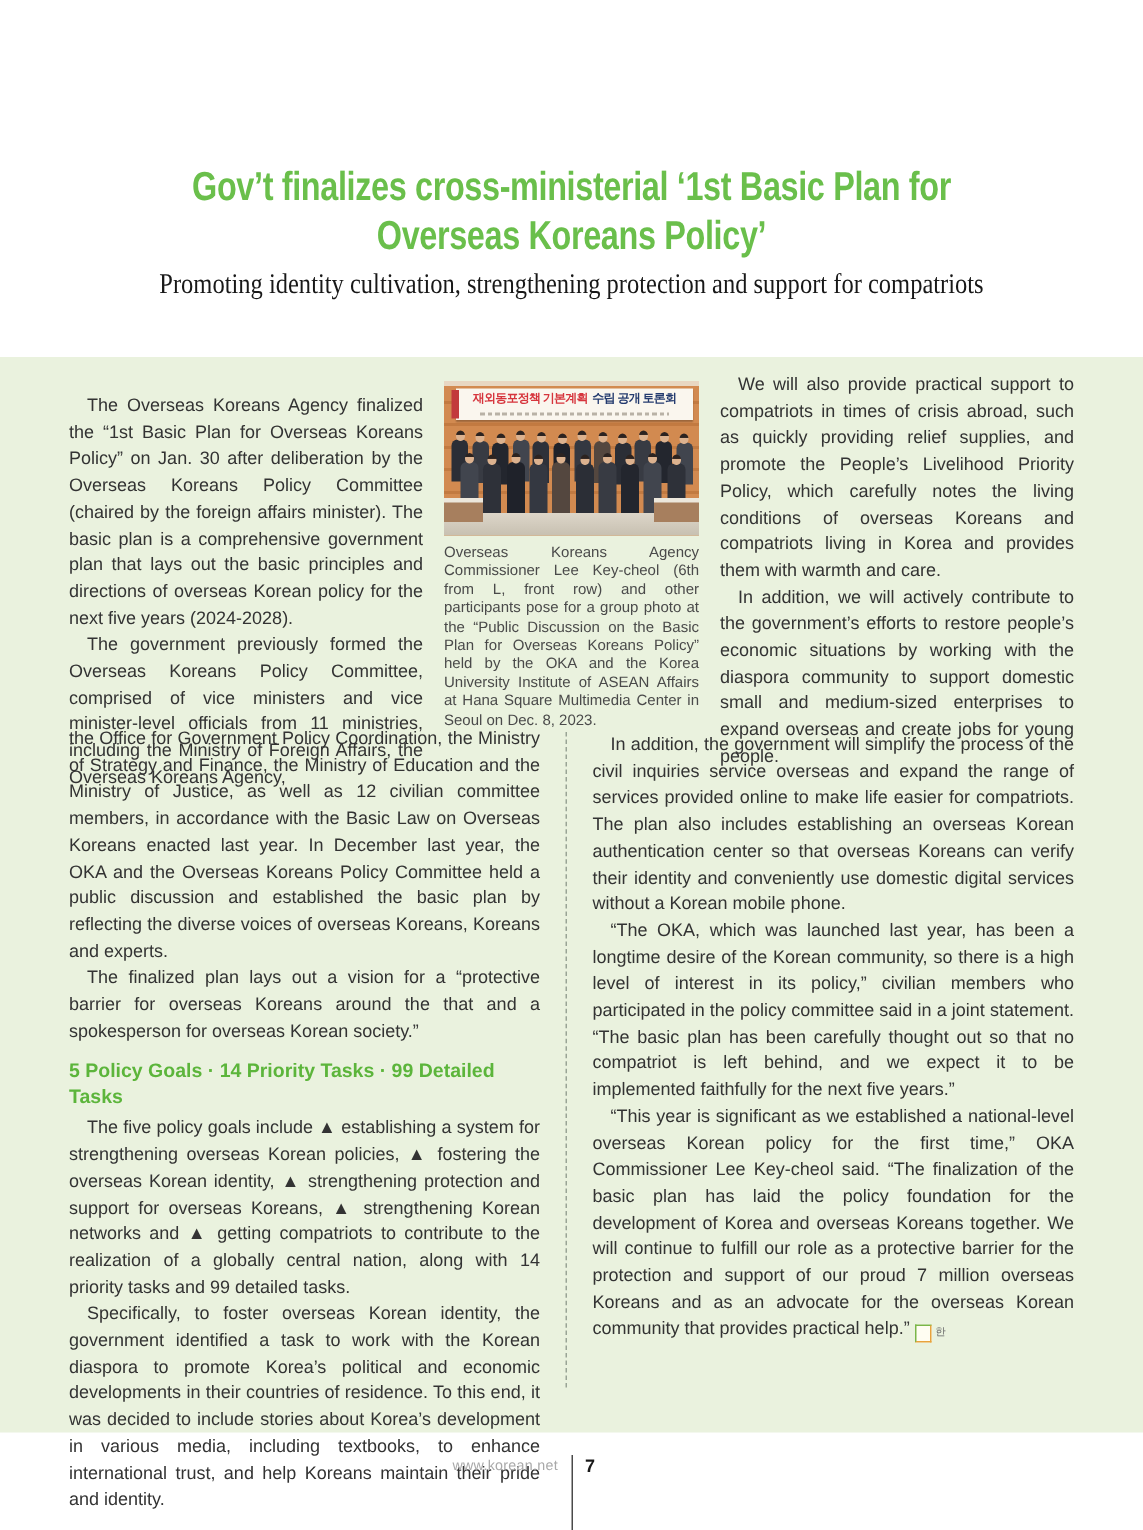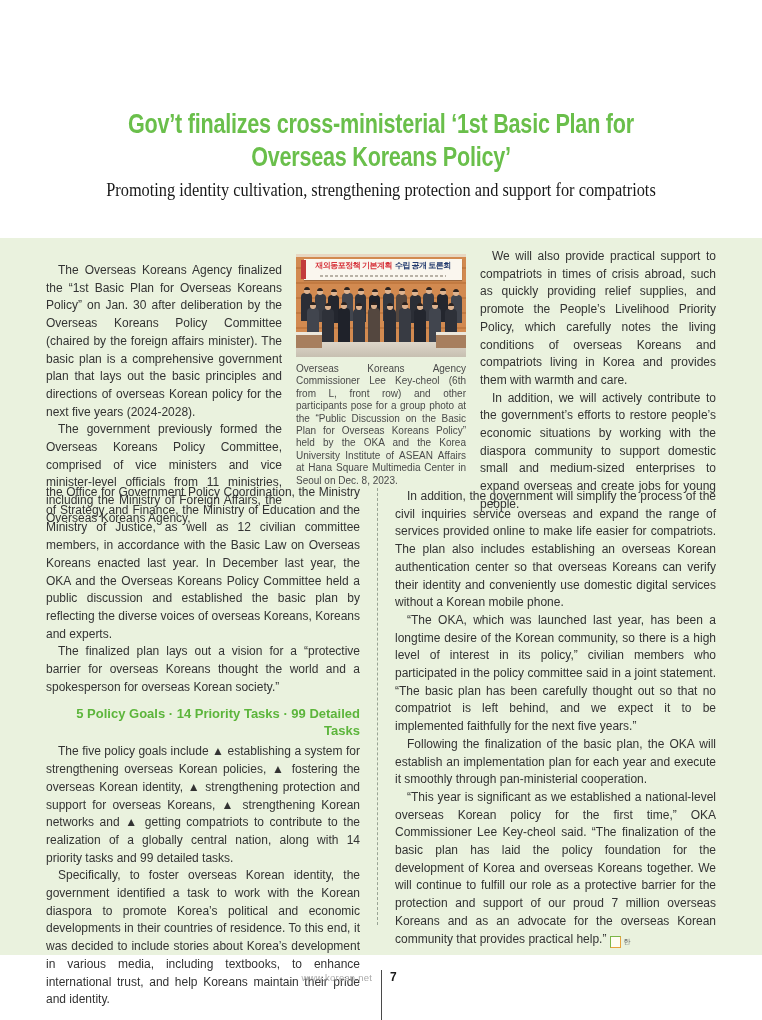--- a/index.html
+++ b/index.html
@@ -16,21 +16,21 @@
   .band{position:absolute;top:238px;left:0;width:762px;height:717px;background:#eaf2de;}
   .col{position:absolute;font-size:12px;line-height:17.7px;text-align:justify;color:#333;}
   .col p{margin:0;text-indent:12px;}
   .col p.flush{text-indent:0;}
   .upper-left{left:46px;top:24px;width:236px;}
   .upper-right{left:480px;top:10px;width:236px;}
   .lower-left{left:46px;top:246px;width:314px;}
   .lower-right{left:395px;top:250px;width:321px;}
   .divider{position:absolute;left:377px;top:250px;height:437px;width:0;
            border-left:1px dashed #99a495;}
-  h2.green{font-size:13px;line-height:17px;color:#5cb53b;margin:9px 0 4px;text-align:right;}
+  h2.green{font-size:13px;line-height:17px;color:#5cb53b;margin:9px 0 4px;text-align:left;}
   
   figure{position:absolute;left:296px;top:16px;width:170px;margin:0;}
   .photo{position:relative;width:170px;height:103px;overflow:hidden;
          background:
            linear-gradient(180deg,#e8d7c2 0 3px,rgba(0,0,0,0) 3px),
            repeating-linear-gradient(180deg,#d28a50 0 13px,#c27a41 13px 15px);}
   .floor{position:absolute;left:0;bottom:0;width:100%;height:15px;
          background:linear-gradient(180deg,#ddd6c9,#c7c0b1);}
   .table{position:absolute;bottom:9px;height:13px;background:#a77f5e;border-top:3px solid #ece7dc;}
   .table.left{left:0;width:26px;}
@@ -181,36 +181,35 @@
     <div class="col upper-right">
         <p>We will also provide practical support to compatriots in times of crisis abroad, such as quickly providing relief supplies, and promote the People’s Livelihood Priority Policy, which carefully notes the living conditions of overseas Koreans and compatriots living in Korea and provides them with warmth and care.</p>
         <p>In addition, we will actively contribute to the government’s efforts to restore people’s economic situations by working with the diaspora community to support domestic small and medium-sized enterprises to expand overseas and create jobs for young people.</p>
       </div>
 
     <div class="divider"></div>
 
     <div class="col lower-left">
       <div>
           <p class="flush">the Office for Government Policy Coordination, the Ministry of Strategy and Finance, the Ministry of Education and the Ministry of Justice, as well as 12 civilian committee members, in accordance with the Basic Law on Overseas Koreans enacted last year. In December last year, the OKA and the Overseas Koreans Policy Committee held a public discussion and established the basic plan by reflecting the diverse voices of overseas Koreans, Koreans and experts.</p>
-          <p>The finalized plan lays out a vision for a “protective barrier for overseas Koreans thought the world and a spokesperson for overseas Korean society.”</p>
+          <p>The finalized plan lays out a vision for a “protective barrier for overseas Koreans around the that and a spokesperson for overseas Korean society.”</p>
         </div>
       <h2 class="green">5 Policy Goals · 14 Priority Tasks · 99 Detailed Tasks</h2>
       <div>
           <p>The five policy goals include ▲ establishing a system for strengthening overseas Korean policies, ▲ fostering the overseas Korean identity, ▲ strengthening protection and support for overseas Koreans, ▲ strengthening Korean networks and ▲ getting compatriots to contribute to the realization of a globally central nation, along with 14 priority tasks and 99 detailed tasks.</p>
           <p>Specifically, to foster overseas Korean identity, the government identified a task to work with the Korean diaspora to promote Korea’s political and economic developments in their countries of residence. To this end, it was decided to include stories about Korea’s development in various media, including textbooks, to enhance international trust, and help Koreans maintain their pride and identity.</p>
         </div>
     </div>
 
     <div class="col lower-right">
       <div>
           <p>In addition, the government will simplify the process of the civil inquiries service overseas and expand the range of services provided online to make life easier for compatriots. The plan also includes establishing an overseas Korean authentication center so that overseas Koreans can verify their identity and conveniently use domestic digital services without a Korean mobile phone.</p>
           <p>“The OKA, which was launched last year, has been a longtime desire of the Korean community, so there is a high level of interest in its policy,” civilian members who participated in the policy committee said in a joint statement. “The basic plan has been carefully thought out so that no compatriot is left behind, and we expect it to be implemented faithfully for the next five years.”</p>
         </div>
       <div>
-          <p>Following the finalization of the basic plan, the OKA will establish an implementation plan for each year and execute it smoothly through pan-ministerial cooperation.</p>
           <p>“This year is significant as we established a national-level overseas Korean policy for the first time,” OKA Commissioner Lee Key-cheol said. “The finalization of the basic plan has laid the policy foundation for the development of Korea and overseas Koreans together. We will continue to fulfill our role as a protective barrier for the protection and support of our proud 7 million overseas Koreans and as an advocate for the overseas Korean community that provides practical help.”<span class="endmark">한</span></p>
         </div>
     </div>
 
   </section>
 
   <span class="footer-url">www.korean.net</span>
   <span class="footer-rule"></span>
   <span class="footer-num">7</span>
 

